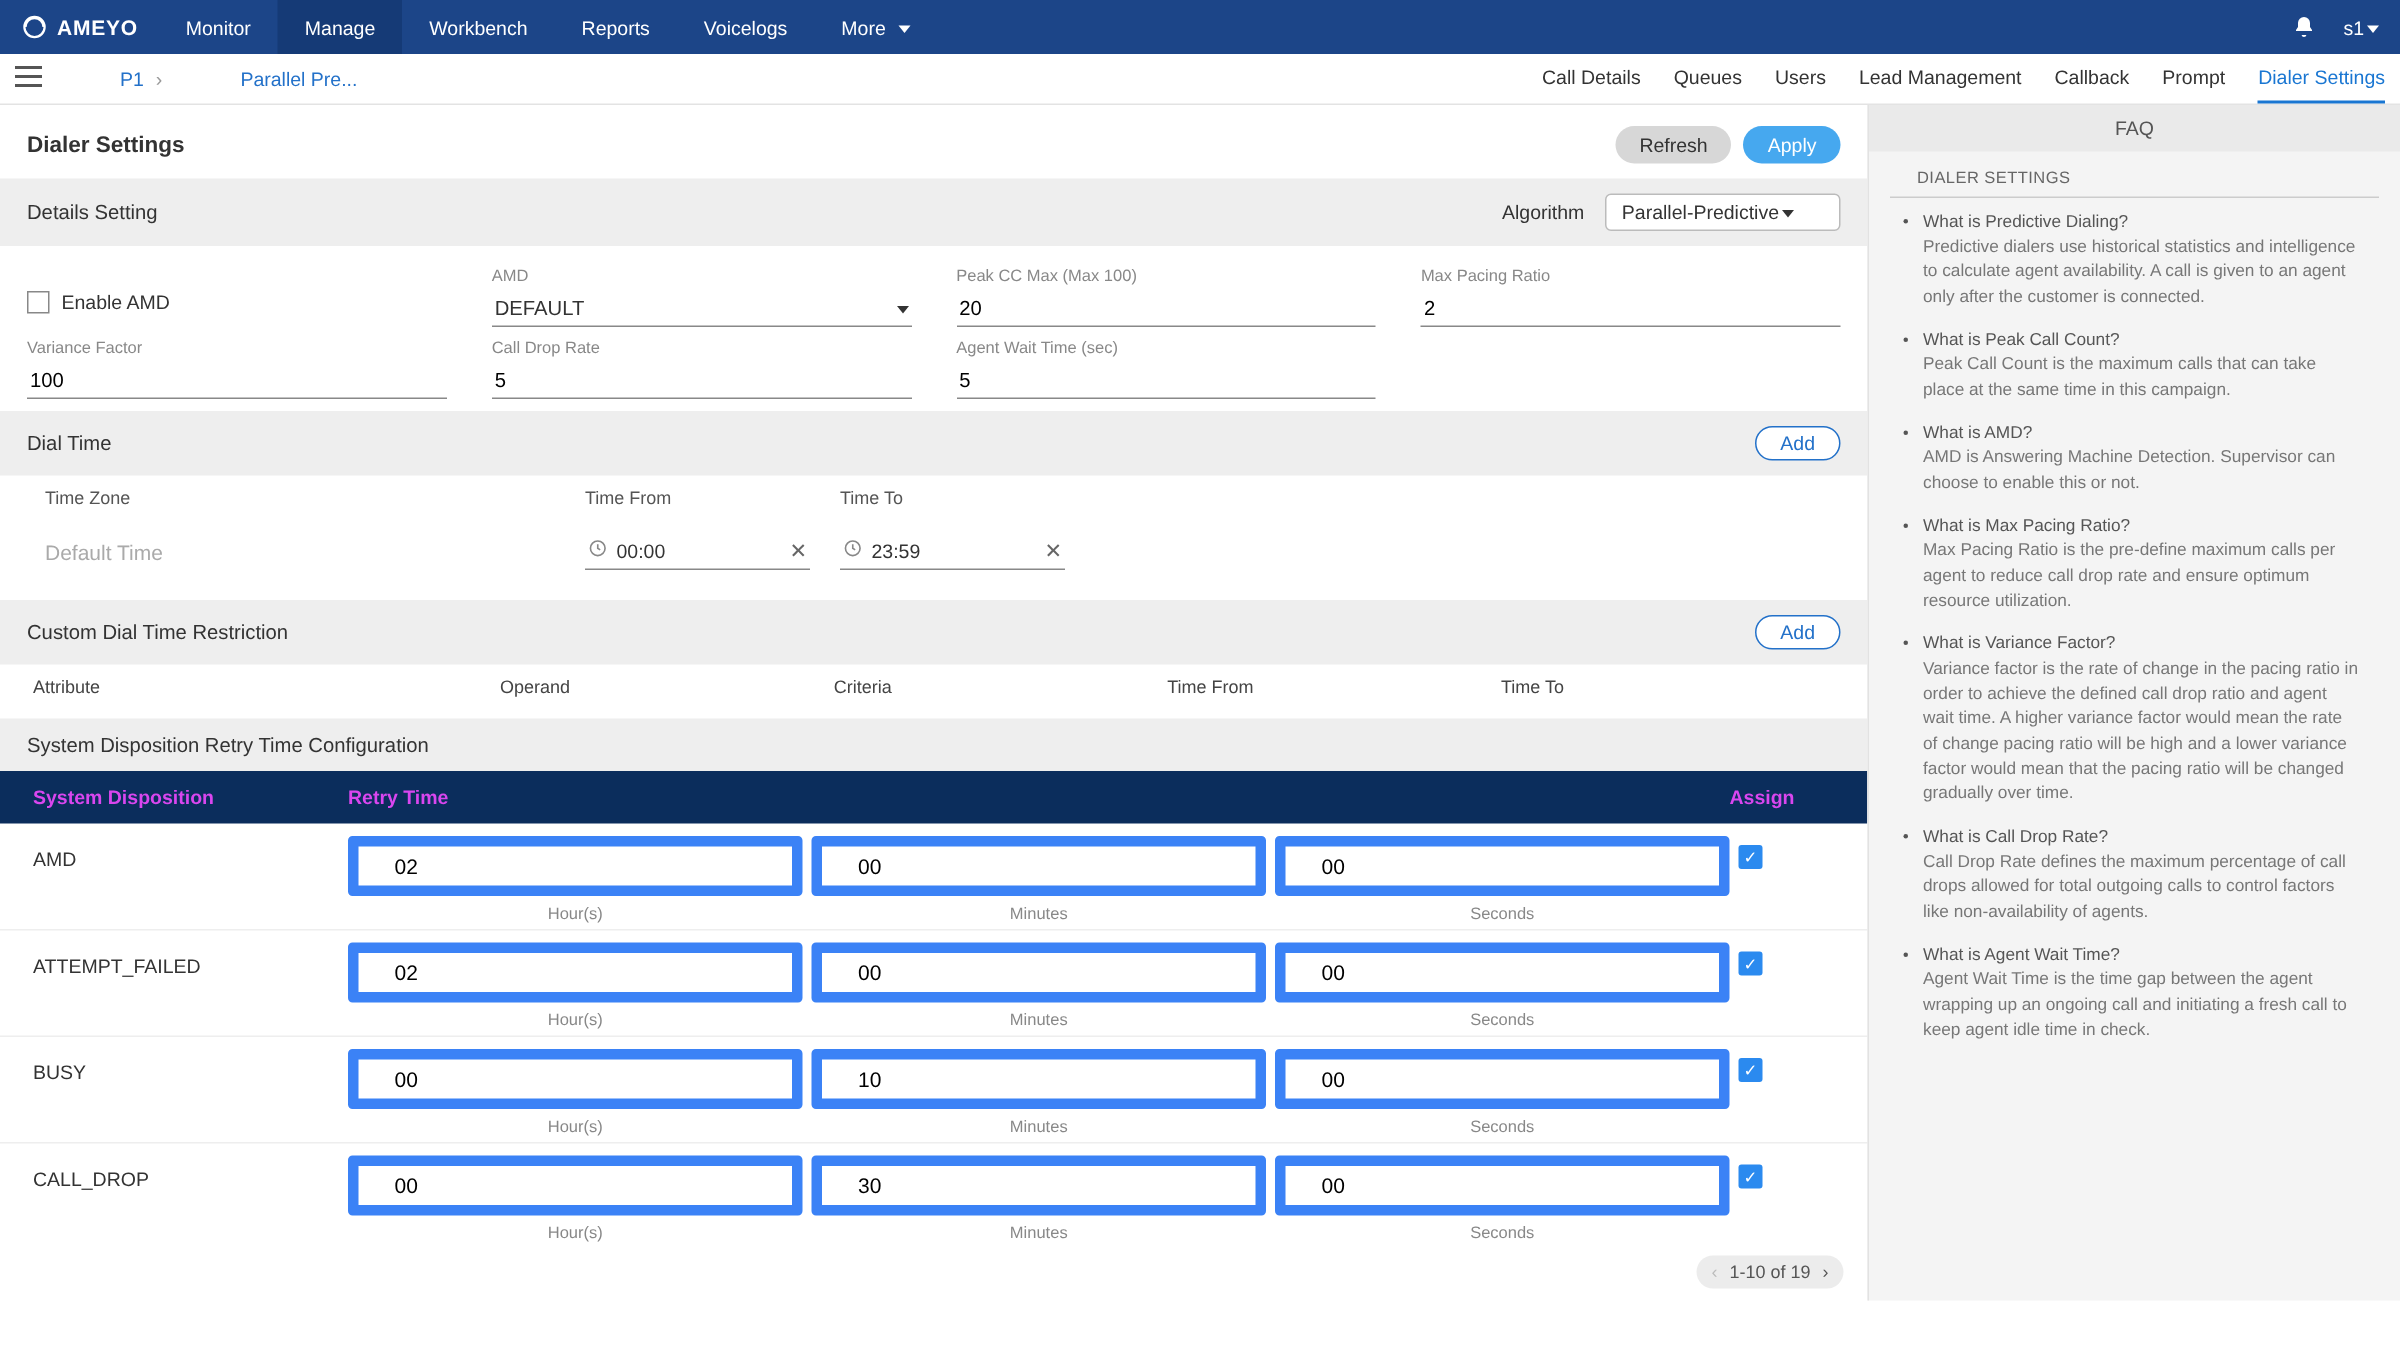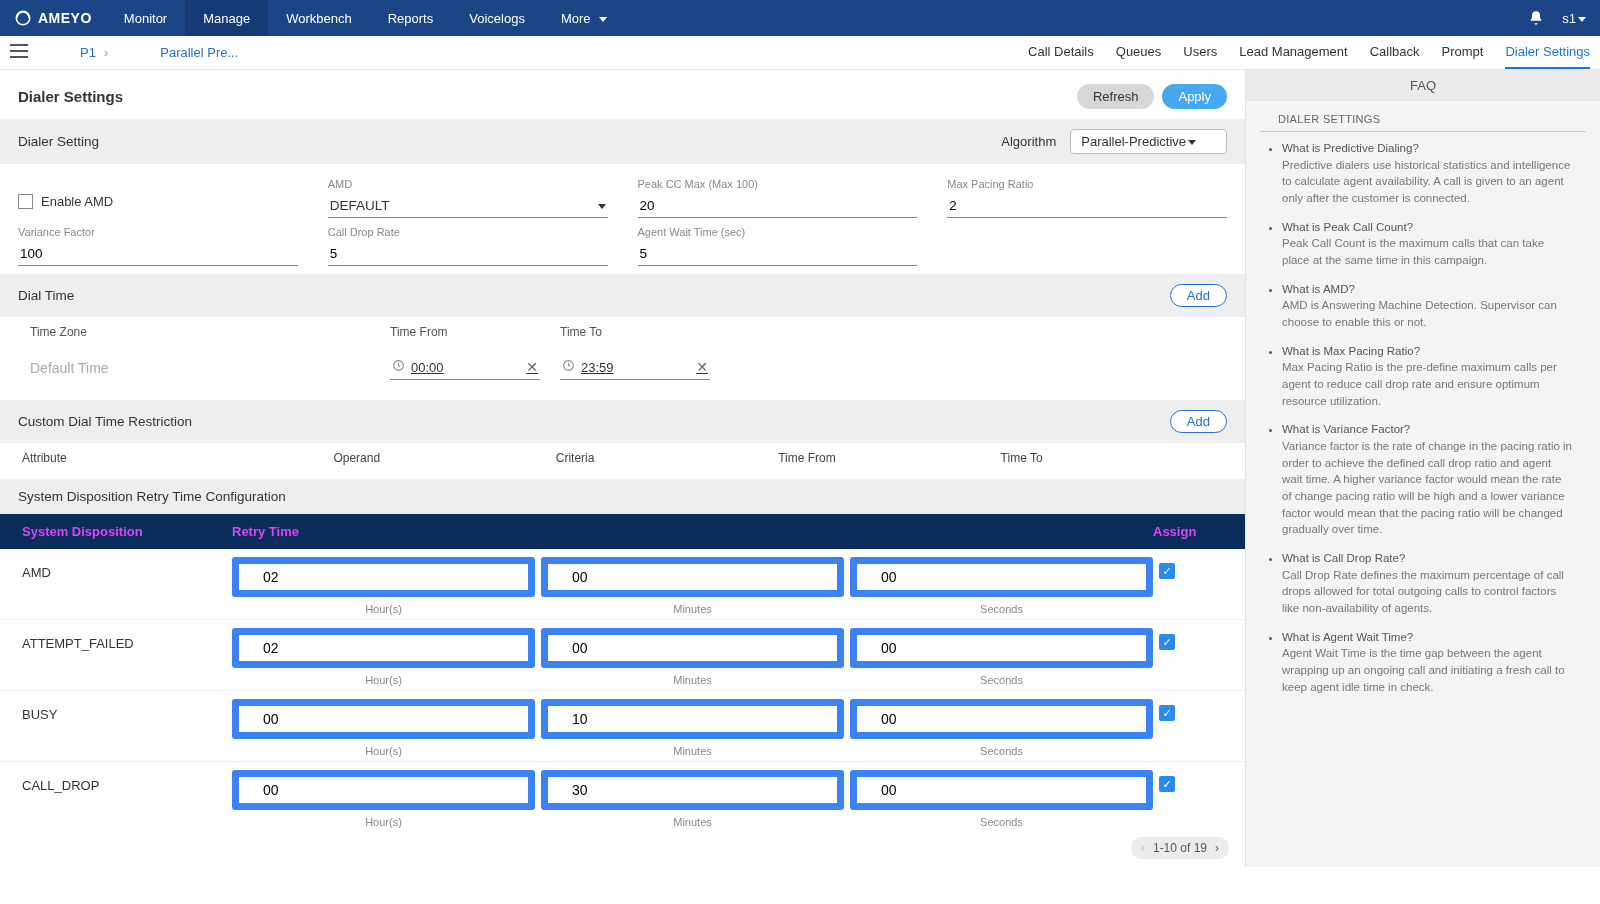--- a/index.html
+++ b/index.html
@@ -55,21 +55,21 @@
 .checkbox-wrap { display: flex; align-items: center; gap: 8px; margin-top: 16px; }
 .checkbox { width: 15px; height: 15px; border: 1.5px solid #888; cursor: pointer; }
 
 
 .dialtime-header { display: flex; padding: 8px 30px; color: #555; font-size: 12px; }
 .dialtime-header > div:nth-child(1) { width: 360px; }
 .dialtime-header > div:nth-child(2) { width: 170px; }
 .dialtime-header > div:nth-child(3) { width: 170px; }
 .dialtime-row { display: flex; padding: 8px 30px 20px; align-items: center; }
 .dialtime-row .tz { width: 360px; color: #aaa; font-size: 14px; }
-.time-input { width: 150px; border: none; border-bottom: 1px solid #888; padding: 4px 2px; font-size: 13px; display: flex; align-items: flex-end; gap: 6px; margin-right: 20px; text-decoration: underline; }
+.time-input { width: 150px; border: none; border-bottom: 1px solid #888; padding: 4px 2px; font-size: 13px; display: flex; align-items: flex-end; gap: 6px; margin-right: 20px; }
 .time-input .clock { color: #888; }
 .time-input .val { flex: 1; }
 .time-input .clear { color: #666; cursor: pointer; font-size: 14px; }
 
 
 .restrict-cols { display: flex; padding: 8px 22px 14px; font-size: 12px; color: #444; justify-content: flex-end; }
 .restrict-cols > div { flex: 1; }
 .restrict-cols > div:nth-child(1) { flex: 1.4; }
 
 
@@ -163,21 +163,21 @@
 
     <div class="dialer-header">
       <div class="dialer-title">Dialer Settings</div>
       <div class="dialer-actions">
         <button class="btn btn-refresh">Refresh</button>
         <button class="btn btn-apply">Apply</button>
       </div>
     </div>
 
     <div class="section-bar">
-      <span>Dialer Setting</span>
+      <span>Details Setting</span>
       <div class="right">
         <span class="algo-label">Algorithm</span>
         <div class="algo-select">
           <span>Parallel-Predictive</span>
           <span class="chev-down"></span>
         </div>
       </div>
     </div>
 
     <div class="form-row">

